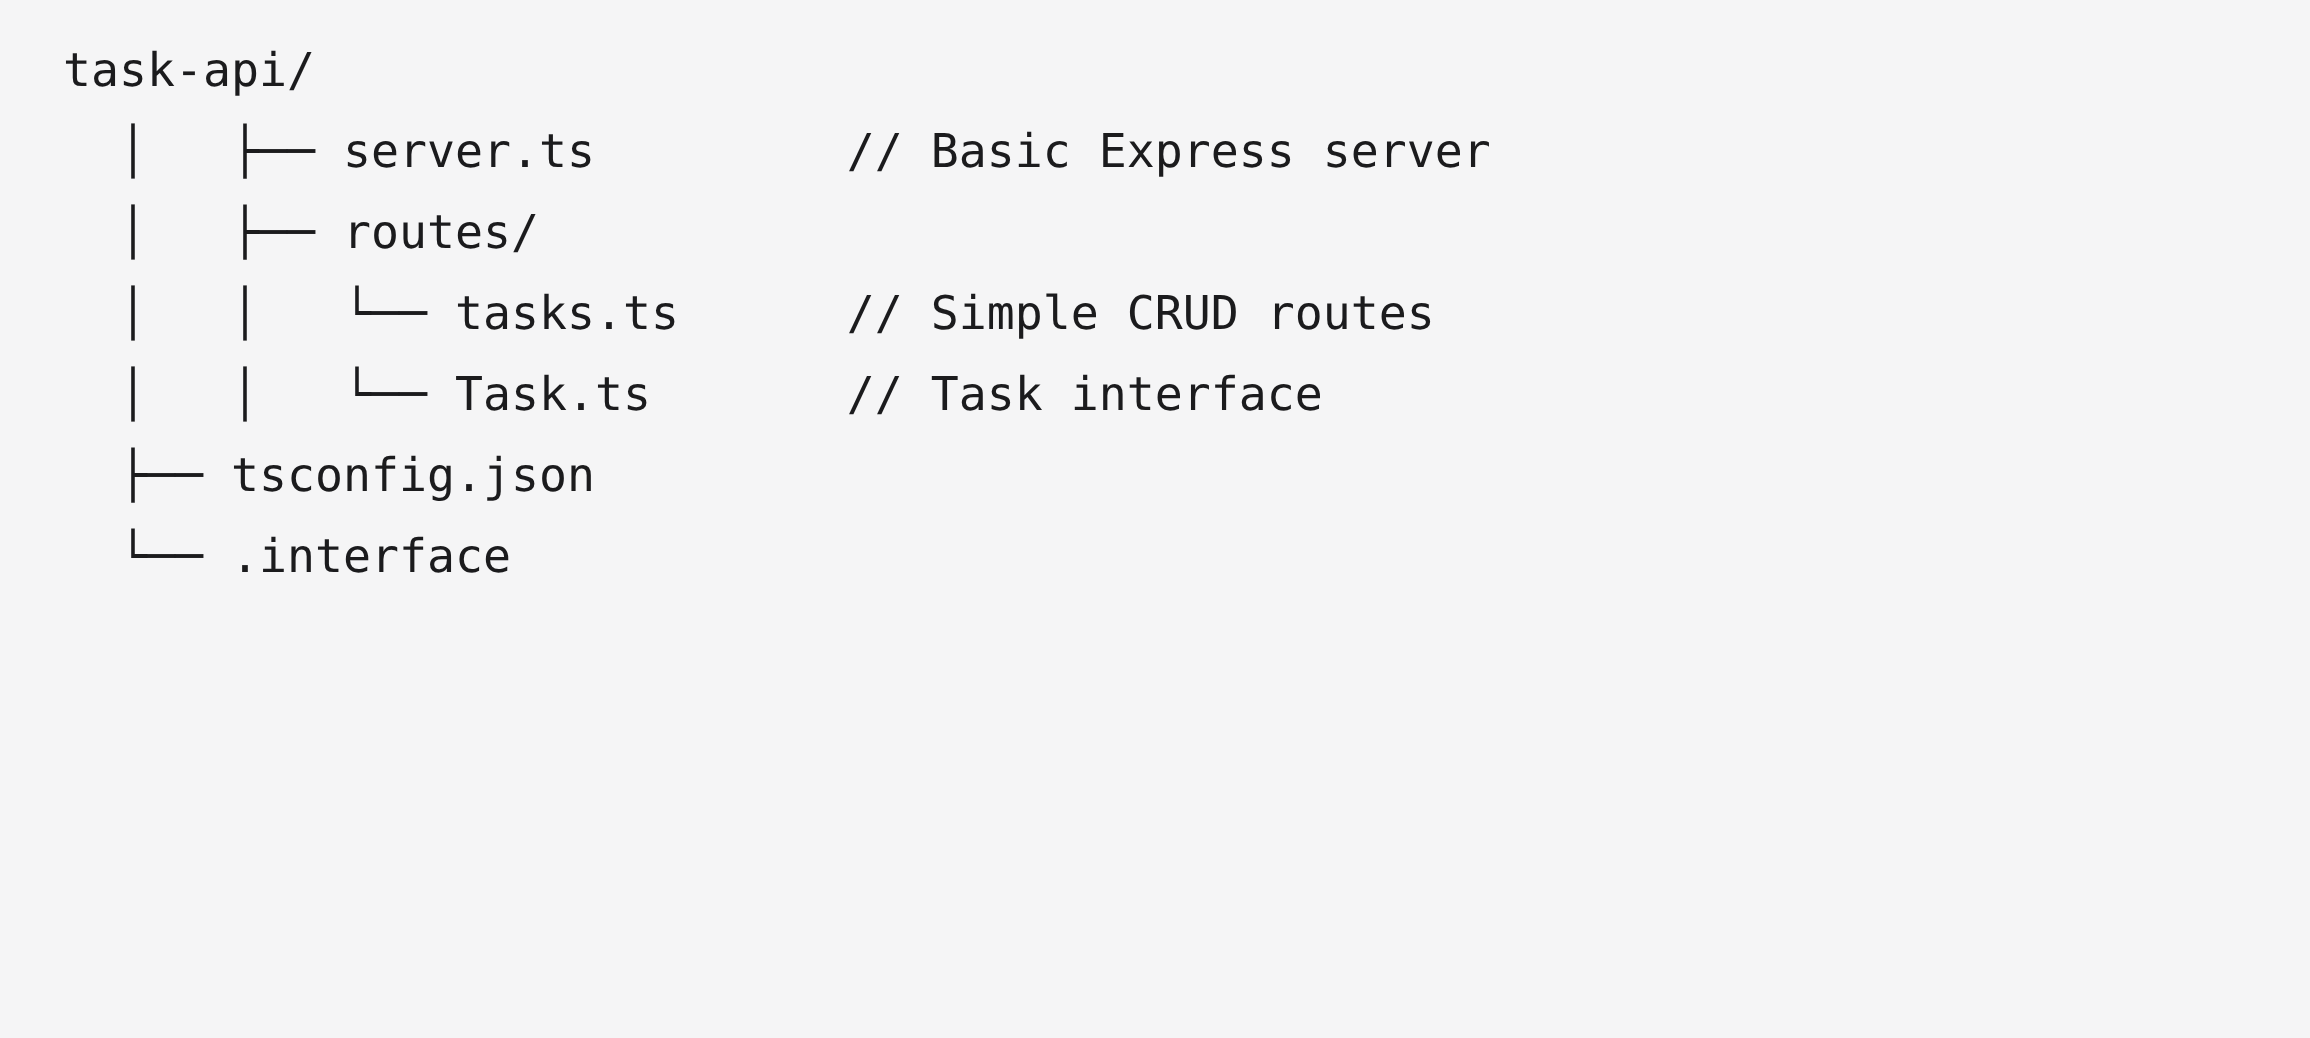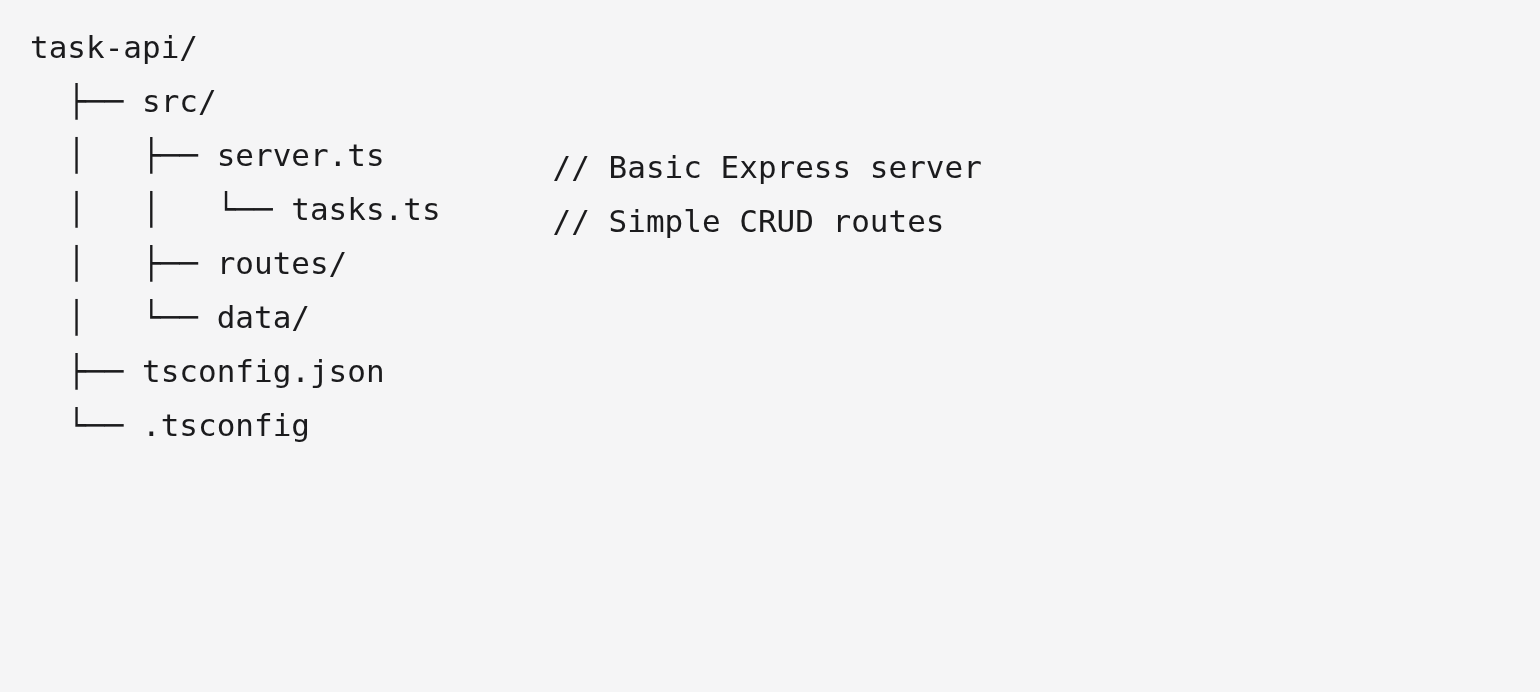--- a/index.html
+++ b/index.html
@@ -6,47 +6,46 @@
   body {
     width: 1540px;
     height: 692px;
     background: #f5f5f6;
     overflow: hidden;
   }
   .code-block {
     box-sizing: border-box;
     width: 1540px;
     height: 500px;
-    padding: 20px 0 0 30px;
+    padding: 20px 0 0 42px;
   }
   .file-tree {
     font-family: "DejaVu Sans Mono", "Liberation Mono", monospace;
     font-size: 31px;
     color: #1b1b1d;
   }
   .tree-row {
     position: relative;
     height: 54px;
     line-height: 54px;
     white-space: pre;
   }
   .tree-row .comment {
     position: absolute;
     left: 28ch;
-    top: 12px;
+    top: 0;
     white-space: pre;
   }
 </style>
 </head>
 <body>
 
 <div class="code-block">
   <div class="file-tree">
     <div class="tree-row"><span></span><span>task-api/</span><span class="comment"></span></div>
-    <div class="tree-row"><span>  ├── </span><span>src/</span><span class="comment"></span></div>
     <div class="tree-row"><span>  │   ├── </span><span>server.ts</span><span class="comment">// Basic Express server</span></div>
+    <div class="tree-row"><span>  │   ├── </span><span>routes/</span><span class="comment"></span></div>
     <div class="tree-row"><span>  │   │   └── </span><span>tasks.ts</span><span class="comment">// Simple CRUD routes</span></div>
-    <div class="tree-row"><span>  │   ├── </span><span>routes/</span><span class="comment"></span></div>
-    <div class="tree-row"><span>  │   └── </span><span>data/</span><span class="comment"></span></div>
+    <div class="tree-row"><span>  │   │   └── </span><span>Task.ts</span><span class="comment">// Task interface</span></div>
     <div class="tree-row"><span>  ├── </span><span>tsconfig.json</span><span class="comment"></span></div>
-    <div class="tree-row"><span>  └── </span><span>.tsconfig</span><span class="comment"></span></div>
+    <div class="tree-row"><span>  └── </span><span>.interface</span><span class="comment"></span></div>
   </div>
 </div>
 
 </body></html>

